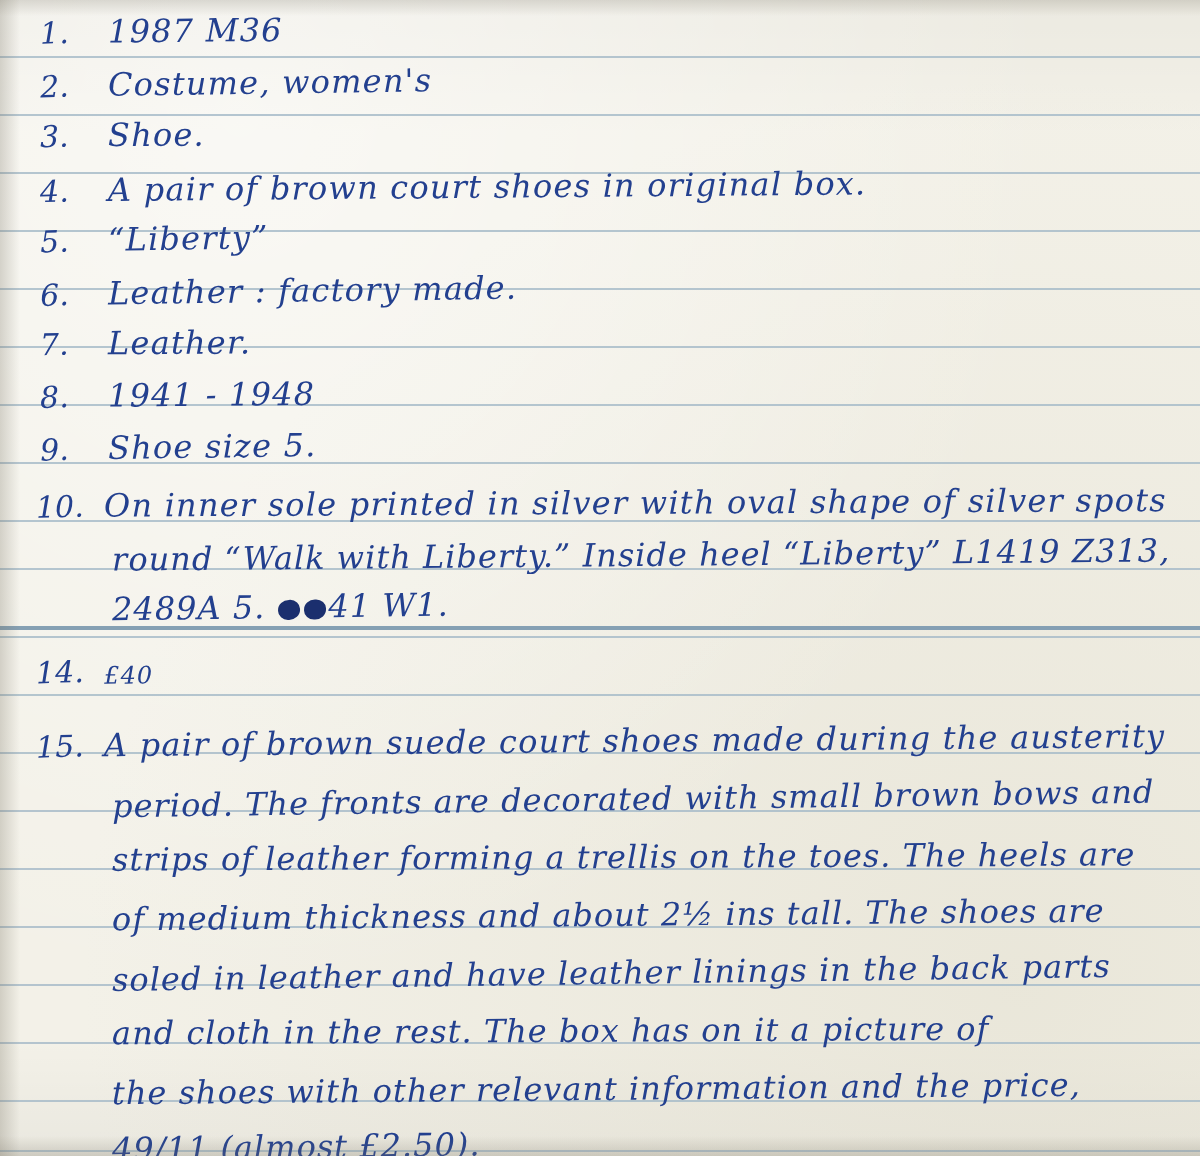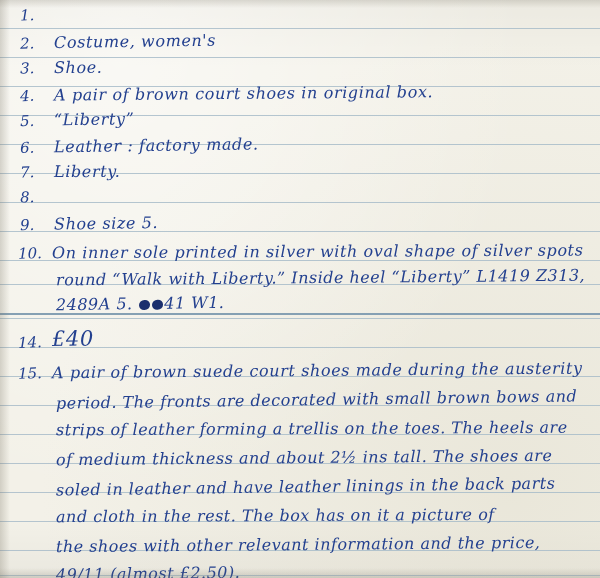--- a/index.html
+++ b/index.html
@@ -106,21 +106,21 @@
     display: inline-block;
     width: 11px;
     height: 10px;
     background: #1b2f6e;
     border-radius: 50% 45% 50% 45%;
     vertical-align: -1px;
     margin: 0 1px;
   }
 
   .price {
-    font-size: 21px;
+    font-size: 12px;
   }
 
   
   .w1 { transform: rotate(-0.5deg); }
   .w2 { transform: rotate(-0.8deg); }
   .w3 { transform: rotate(-0.3deg); }
   .w4 { transform: rotate(-0.9deg); }
 
   
   #edge-left, #edge-top, #edge-bottom {
@@ -163,20 +163,21 @@
     <div class="rule" style="top:550px"></div>
     <div class="rule" style="top:575px"></div>
   </div>
 
   <div id="section-divider" style="top: 313px;"></div>
 
   <div id="writing">
 
     <div class="entry w1" style="left: 20px; top: 6px;">
       <span class="num">1.</span>
+      <span class="txt">1987 M36</span>
     </div>
     <div class="entry w2" style="left: 20px; top: 32px;">
       <span class="num">2.</span>
       <span class="txt">Costume, women's</span>
     </div>
     <div class="entry w3" style="left: 20px; top: 58px;">
       <span class="num">3.</span>
       <span class="txt">Shoe.</span>
     </div>
     <div class="entry w1" style="left: 20px; top: 84px;">
@@ -186,24 +187,25 @@
     <div class="entry w4" style="left: 20px; top: 110px;">
       <span class="num">5.</span>
       <span class="txt">“Liberty”</span>
     </div>
     <div class="entry w2" style="left: 20px; top: 136px;">
       <span class="num">6.</span>
       <span class="txt">Leather : factory made.</span>
     </div>
     <div class="entry w3" style="left: 20px; top: 162px;">
       <span class="num">7.</span>
-      <span class="txt">Liberty.</span>
+      <span class="txt">Leather.</span>
     </div>
     <div class="entry w1" style="left: 20px; top: 188px;">
       <span class="num">8.</span>
+      <span class="txt">1941 - 1948</span>
     </div>
     <div class="entry w2" style="left: 20px; top: 214px;">
       <span class="num">9.</span>
       <span class="txt">Shoe size 5.</span>
     </div>
 
     <div class="entry w3" style="left: 18px; top: 242px;">
       <span class="num">10.</span>
       <span class="txt">On inner sole printed in silver with oval shape of silver spots</span>
     </div>

